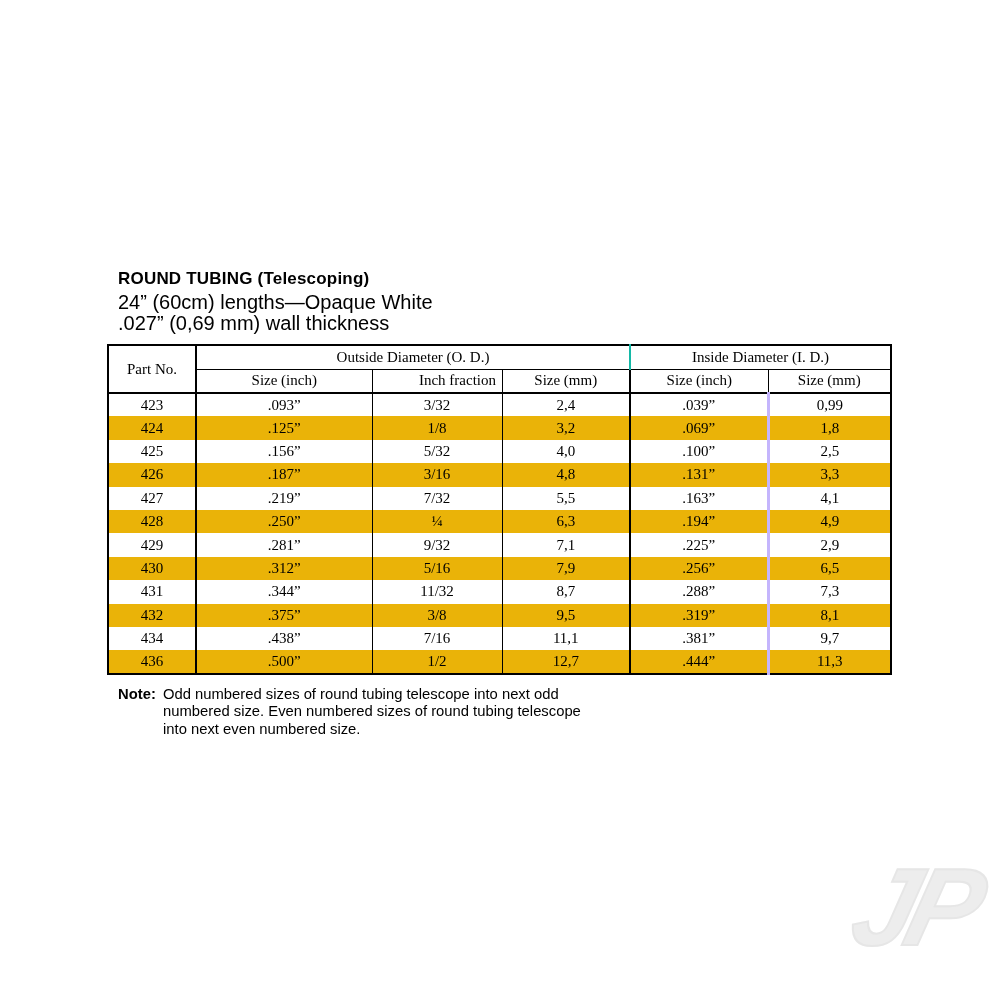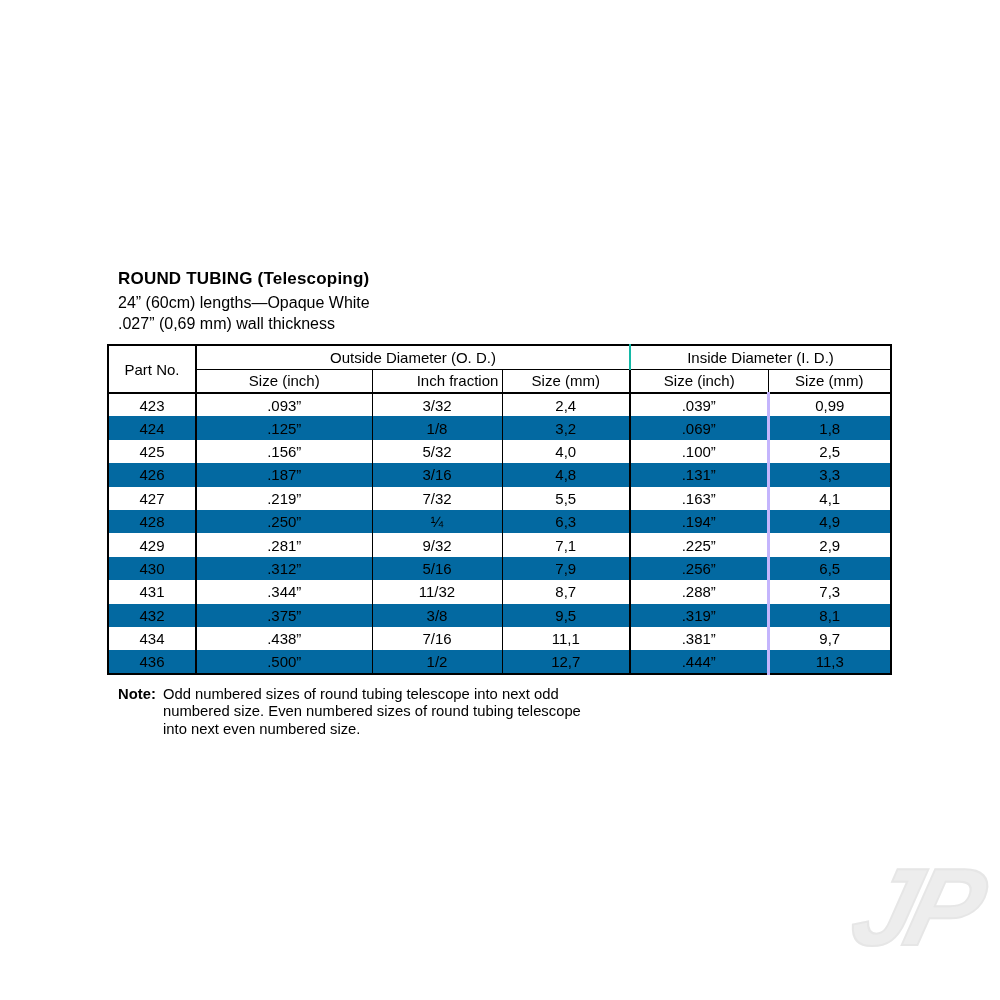--- a/index.html
+++ b/index.html
@@ -25,35 +25,36 @@
   }
   .title-block h1 {
     margin: 0 0 3px 0;
     font-size: 17px;
     line-height: 20px;
     font-weight: bold;
     letter-spacing: 0.2px;
   }
   .title-block p {
     margin: 0;
-    font-size: 16px;
+    font-size: 20px;
     line-height: 21px;
     font-weight: normal;
   }
 
   
   table.spec {
     position: absolute;
     left: 107px;
     top: 344px;
     width: 783px;
     border-collapse: collapse;
     table-layout: fixed;
     border: 2px solid #000000;
     font-size: 15px;
+    font-family: Liberation Serif, serif;
   }
   table.spec th, table.spec td {
     padding: 0;
     text-align: center;
     vertical-align: middle;
     font-weight: normal;
     overflow: hidden;
     white-space: nowrap;
   }
   table.spec thead tr { height: 24px; }
@@ -78,21 +79,21 @@
   th.h-sub.s1 { border-right: 1px solid #000000; padding-left: 41px; }
   th.h-sub.s2 { border-right: 2px solid #000000; }
   th.h-sub.s3 { border-right: 1px solid #000000; }
 
   td.c0 { font-weight: bold; border-right: 2px solid #000000; }
   td.c1 { border-right: 1px solid #000000; }
   td.c2 { border-right: 1px solid #000000; }
   td.c3 { border-right: 2px solid #000000; }
   td.c4 { border-right: 3px solid #c4b5fd; }
 
-  tbody tr.shaded { background: #0369a1; }
+  tbody tr.shaded { background: #eab308; }
 
   
   .note {
     position: absolute;
     left: 118px;
     top: 686px;
     font-size: 14.8px;
     line-height: 17.3px;
   }
   .note .note-label {

